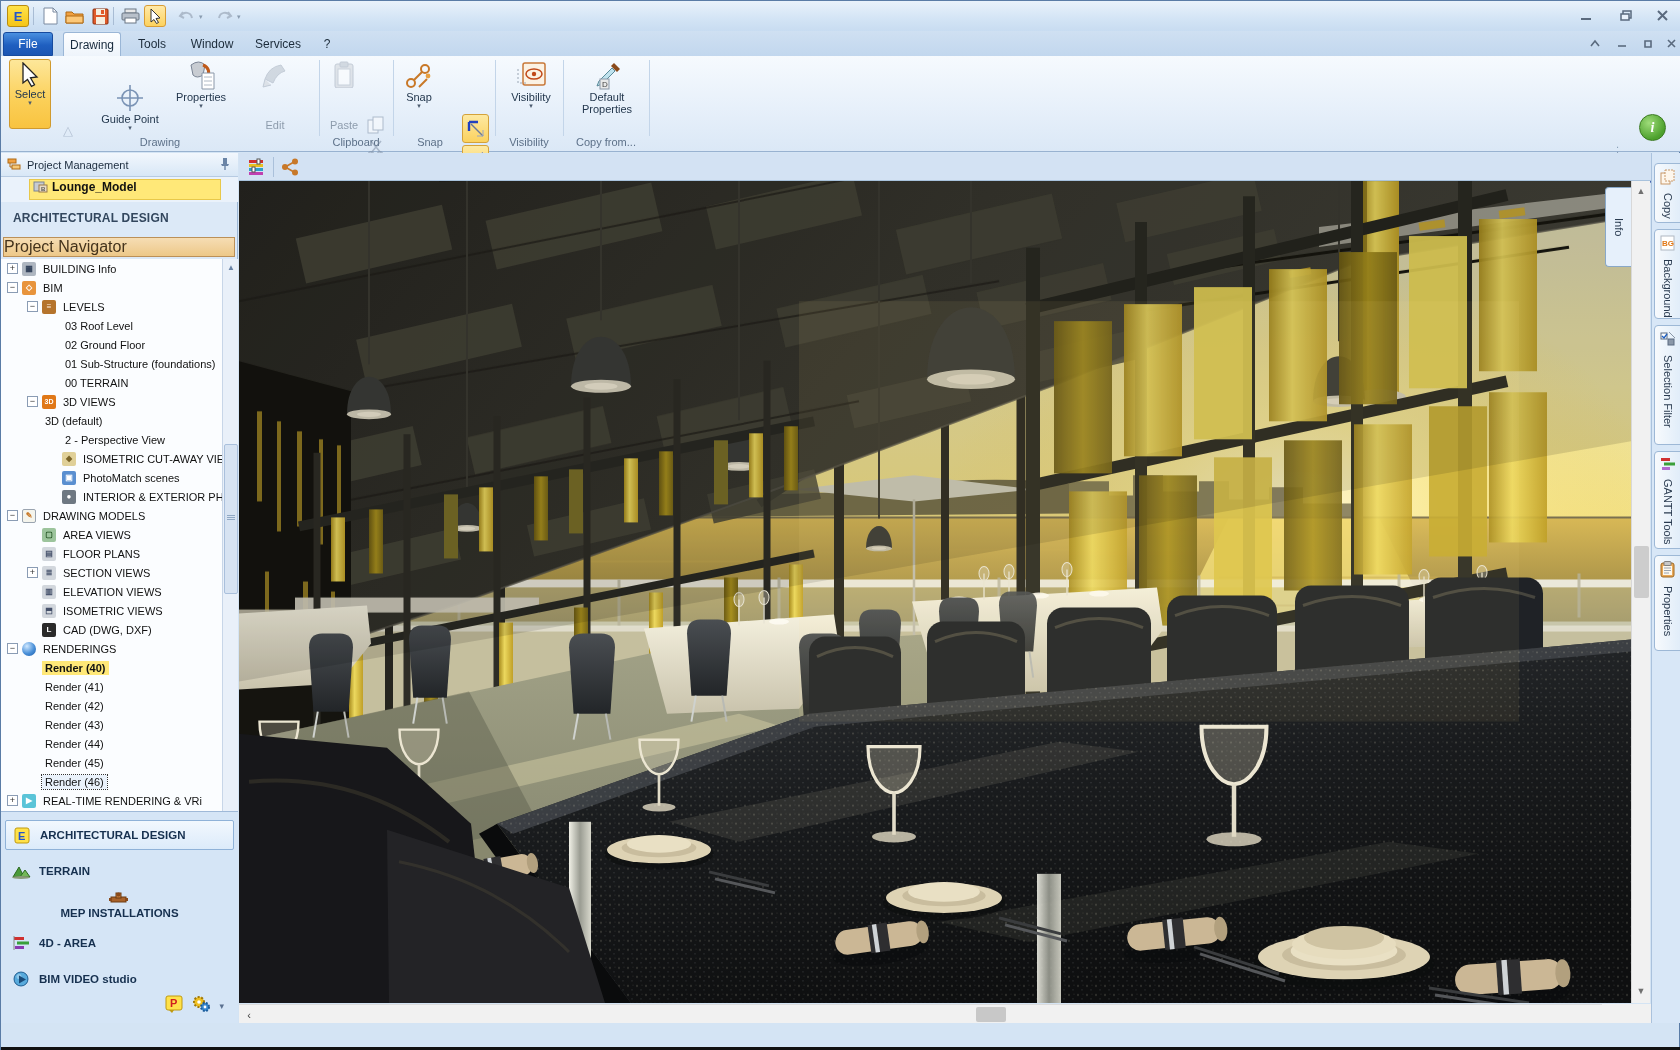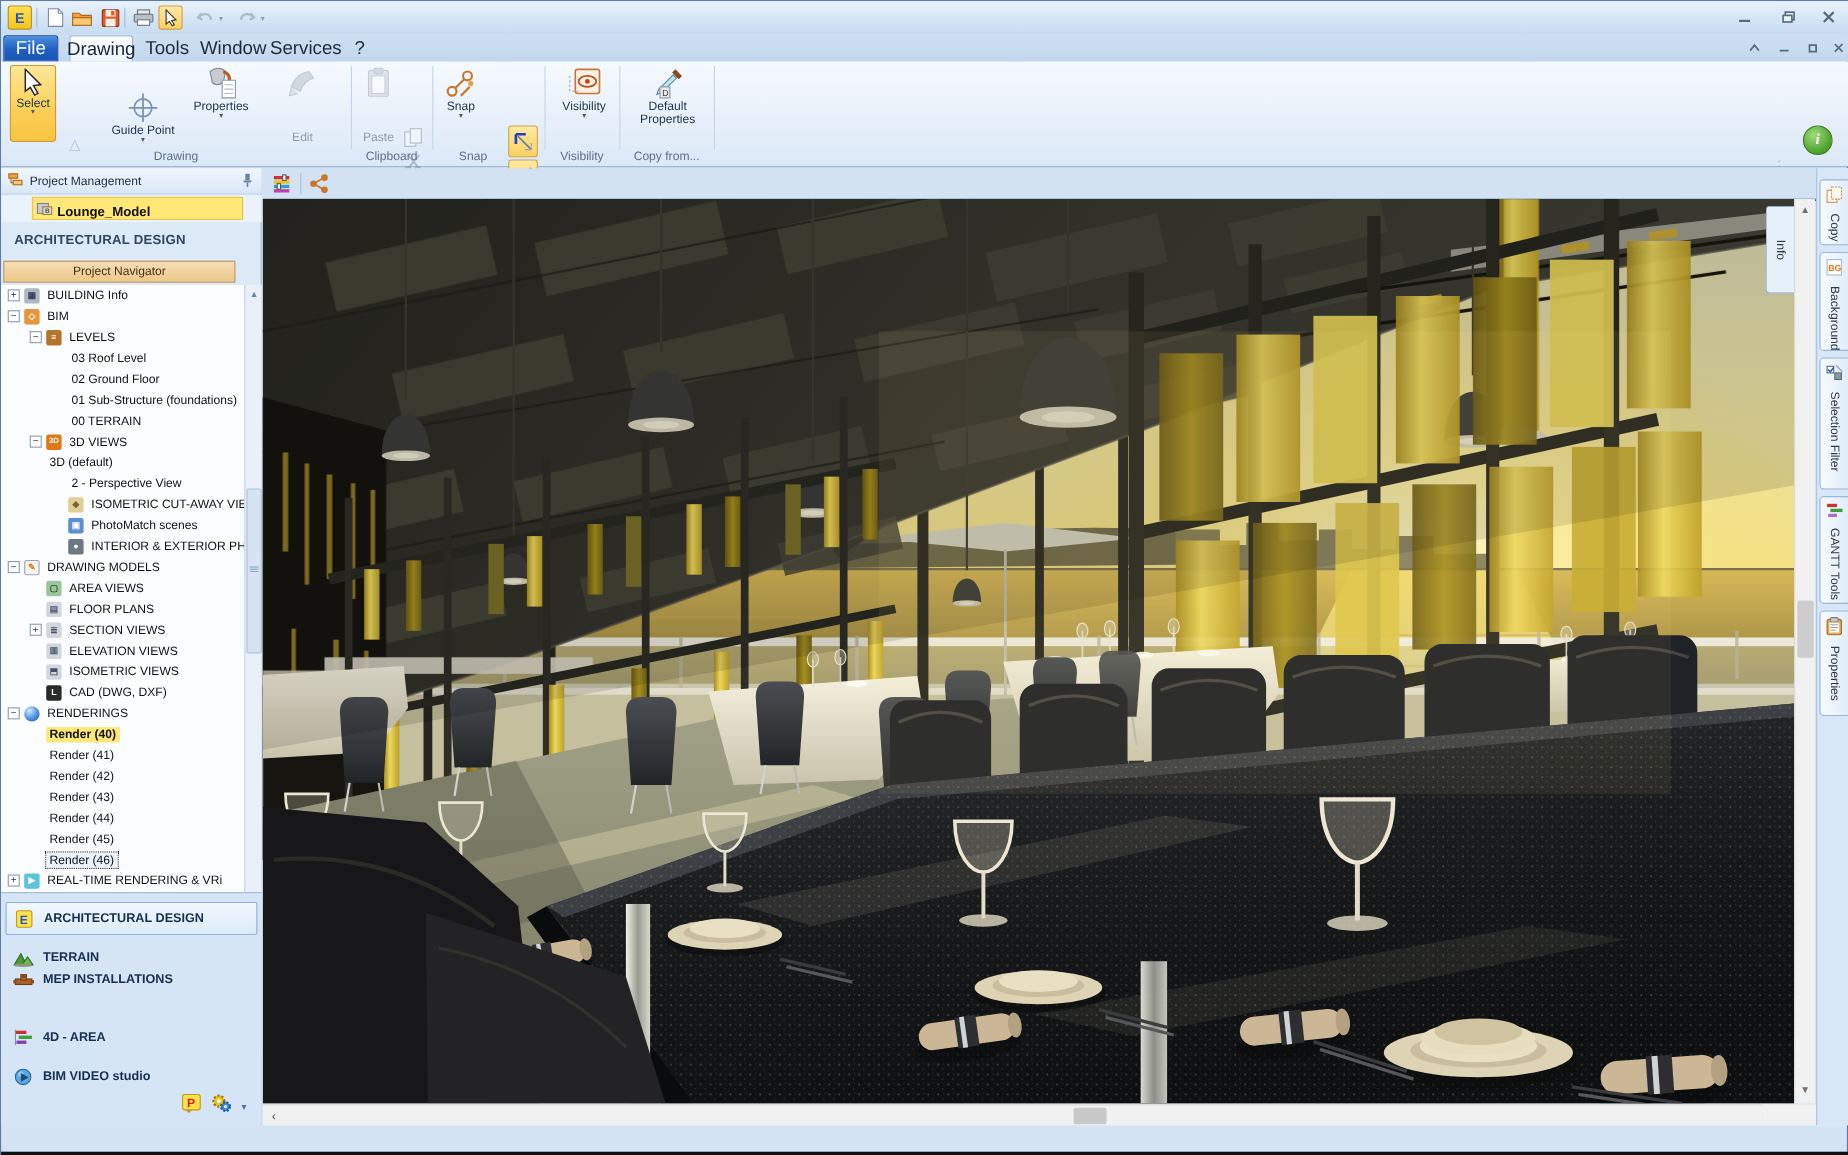--- a/index.html
+++ b/index.html
@@ -13,21 +13,21 @@
   .qa-icon { position:absolute; top:4px; width:22px; height:22px; display:flex; align-items:center; justify-content:center; border-radius:3px; }
   .qa-sep { position:absolute; top:6px; width:1px; height:18px; background:#a8bcd4; }
   .qa-sel { background:linear-gradient(#ffe9a8,#fcd25e); border:1px solid #d89c34; }
   .qa-dis { opacity:.55; }
   .qa-drop { position:absolute; top:12px; font-size:7px; color:#8a9cb0; }
   .winbtn { position:absolute; width:26px; height:17px; display:flex; align-items:center; justify-content:center; color:#5a6a7e; }
 
   
   #menurow { left:0; top:30px; width:1680px; height:25px; background:linear-gradient(#cfe0f2,#c2d7ee); }
   .menutab { position:absolute; top:1px; height:24px; display:flex; align-items:center; justify-content:center;
-    font-size:17px; color:#1c2b3a; border-radius:3px 3px 0 0; cursor:default; }
+    font-size:12px; color:#1c2b3a; border-radius:3px 3px 0 0; cursor:default; }
   .menutab.filetab { background:linear-gradient(#4a90e0,#1f5fc0 55%,#1a55b2); color:#fff; border:1px solid #164a9e; }
   .menutab.active { background:linear-gradient(#fdfeff,#eef4fb); border:1px solid #9ab6d6; border-bottom:none; color:#16293c; }
   .docbtn { position:absolute; top:4px; width:22px; height:16px; display:flex; align-items:center; justify-content:center; color:#5a6a7e; }
 
   
   #ribbon { left:0; top:55px; width:1680px; height:96px;
     background:linear-gradient(#f6fafe,#e7f0fa 55%,#dbe8f6); border-bottom:1px solid #98b2d0; }
   .rib-sep { position:absolute; top:4px; width:1px; height:76px; background:#c3d5e9; }
   .grouplabel { position:absolute; top:80px; height:14px; font-size:11px; color:#5d7189; text-align:center; }
   .bigbtn { position:absolute; top:3px; display:flex; flex-direction:column; align-items:center; font-size:11px; color:#23374d; border-radius:3px; padding-top:2px; }
@@ -36,23 +36,23 @@
   .bigbtn.dis { opacity:.45;gap:31px; }
   .dropcaret { font-size:7px; color:#4a5a6e; line-height:6px; }
   .togglebtn { position:absolute; width:27px; height:29px; background:linear-gradient(#fde9a2,#fbd25f); border:1px solid #d4a23a; border-radius:3px; display:flex; align-items:center; justify-content:center; }
   .smallicon { position:absolute; width:22px; height:20px; display:flex; align-items:center; justify-content:center; opacity:.5; }
   .helpcircle { position:absolute; width:27px; height:27px; border-radius:50%; color:#fff; font-weight:bold; display:flex; align-items:center; justify-content:center; font-size:14px; font-family:"Liberation Serif",serif; font-style:italic; }
 
   
   #leftpanel { left:0; top:152px; width:237px; height:870px; background:#dce9f7; border-right:1px solid #9db8d6; }
   #pm-header { left:0; top:0; width:237px; height:24px; background:linear-gradient(#f2f7fd,#d8e7f6); border-bottom:1px solid #b7cbe2; display:flex; align-items:center; font-size:11px; color:#1c2c3e; }
   #model-row { left:0; top:24px; width:237px; height:25px; background:#eaf2fb; display:flex; align-items:center; }
-  #model-chip { margin-left:28px; width:192px; height:21px; background:#ffe878; border:1px solid #e8c84a; display:flex; align-items:flex-end; font-weight:bold; font-size:12px; color:#101010; }
+  #model-chip { margin-left:28px; width:192px; height:21px; background:#ffe878; border:1px solid #e8c84a; display:flex; align-items:flex-start; font-weight:bold; font-size:12px; color:#101010; }
   #section-label { left:0; top:52px; width:237px; height:26px; display:flex; align-items:center; font-weight:bold; font-size:12px; color:#33475e; letter-spacing:.2px; padding-left:12px; }
-  #navigator-bar { left:2px; top:84px; width:211px; height:20px; background:linear-gradient(#f6ddb4,#edc громад88); background:linear-gradient(#f6ddb4,#edc888); border:1px solid #bb9058; display:flex; align-items:center; justify-content:center; font-size:11px; color:#44331c; }
+  #navigator-bar { left:2px; top:84px; width:232px; height:20px; background:linear-gradient(#f6ddb4,#edc громад88); background:linear-gradient(#f6ddb4,#edc888); border:1px solid #bb9058; display:flex; align-items:center; font-size:16px; color:#44331c; }
   #tree { left:0; top:106px; width:221px; height:700px; background:#fbfdff; overflow:hidden; font-size:11px; color:#111; }
   .tree-row { position:relative; height:19px; display:flex; align-items:center; white-space:nowrap; }
   .expander { width:11px; height:11px; background:#fff; border:1px solid #8a9cb4; color:#333; font-size:9px; line-height:8px; text-align:center; margin-right:4px; flex:none; }
   .tree-spacer { width:15px; flex:none; }
   .ticon { width:14px; height:14px; border-radius:2px; margin-right:4px; flex:none; display:flex; align-items:center; justify-content:center; font-size:8px; font-weight:bold; }
   .tree-label { padding:1px 3px; }
   .tree-label.hl { background:#ffe878; font-weight:bold; }
   .tree-label.focus { background:#eaf2fb; outline:1px dotted #333; }
   #tree-scroll { left:221px; top:106px; width:16px; height:700px; background:#e9f0f9; border-left:1px solid #c8d6e8; }
   .scr-arrow { position:absolute; left:1px; width:14px; height:14px; font-size:8px; color:#6a84a6; display:flex; align-items:center; justify-content:center; }
@@ -535,21 +535,21 @@
         <div class="navitem" style="top: 44px;">
           <span class="nicon">
             <svg width="20" height="15">
               <polygon points="2,13 8,3 13,13" fill="#4a9a3a" stroke="#2c6a20"></polygon>
               <polygon points="9,13 14,6 19,13" fill="#74b858" stroke="#2c6a20"></polygon>
               <ellipse cx="10" cy="13.5" rx="9" ry="1.5" fill="#8a9a78"></ellipse>
             </svg>
           </span>
           <span>TERRAIN</span>
         </div>
-        <div class="navitem" style="top: 64px;">
+        <div class="navitem" style="top: 77px; flex-direction: column;">
           <span class="nicon">
             <svg width="19" height="14">
               <rect x="2" y="6" width="15" height="5" fill="#a8622a" stroke="#6e3c12"></rect>
               <rect x="7" y="2" width="5" height="5" fill="#c07838" stroke="#6e3c12"></rect>
               <circle cx="9.5" cy="3.5" r="2" fill="#8a4a1a"></circle>
               <rect x="0" y="7" width="3" height="3" fill="#8a4a1a"></rect>
               <rect x="16" y="7" width="3" height="3" fill="#8a4a1a"></rect>
             </svg>
           </span>
           <span>MEP INSTALLATIONS</span>

